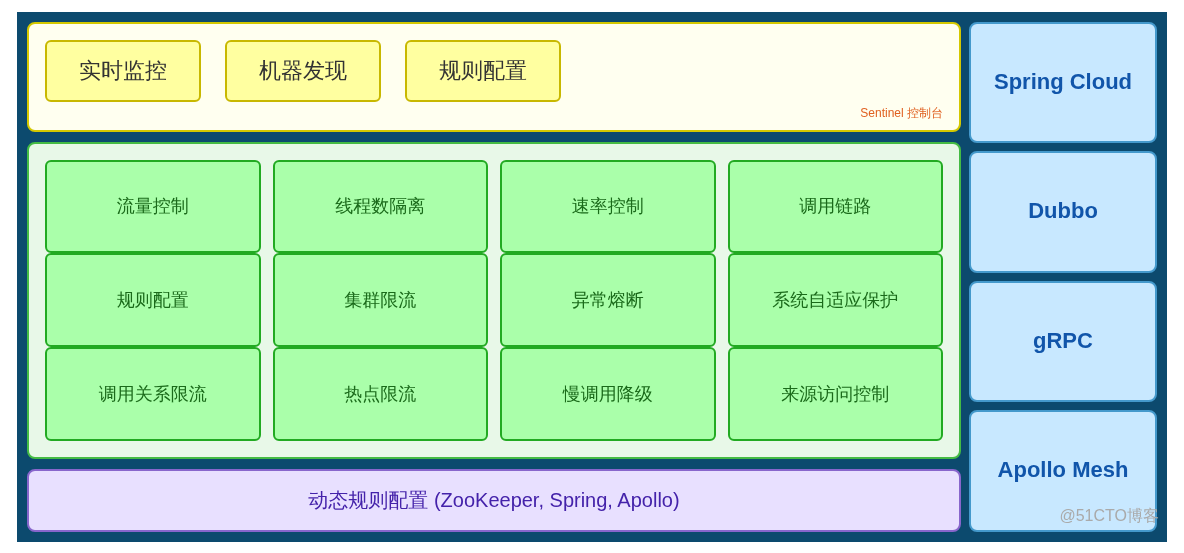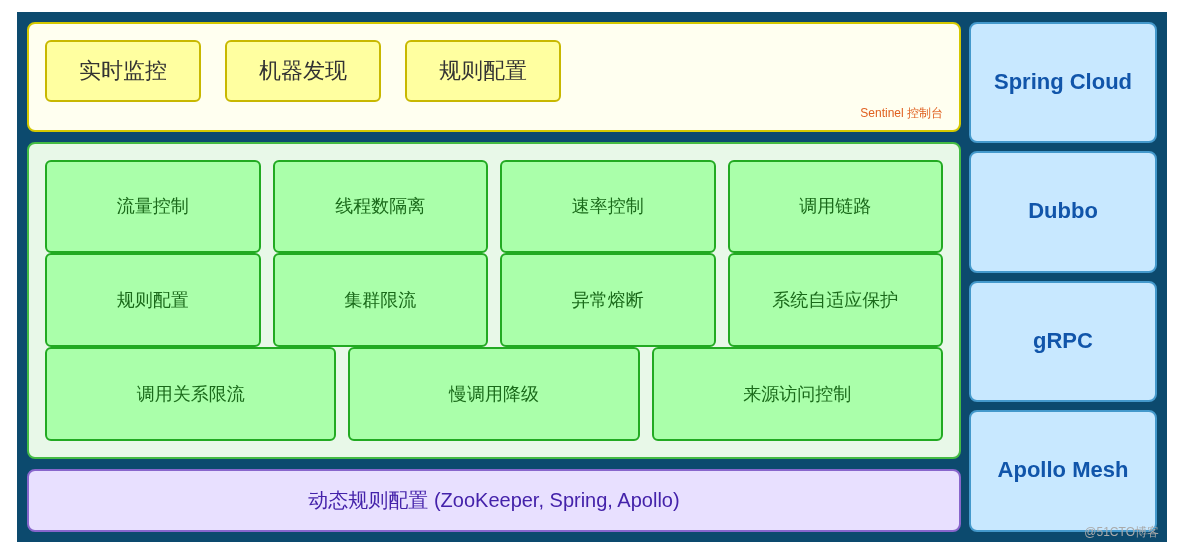--- a/index.html
+++ b/index.html
@@ -142,23 +142,23 @@
       justify-content: center;
       font-size: 22px;
       color: #1155aa;
       font-weight: 600;
       text-align: center;
       line-height: 1.3;
     }
 
     .watermark {
       position: absolute;
-      bottom: 1px;
+      bottom: 15px;
       right: 8px;
-      font-size: 12px;
+      font-size: 16px;
       color: #aaa;
     }
   </style>
 </head>
 <body>
 
 <div class="main-container">
   <div class="left-panel">
 
     <div class="sentinel-section">
@@ -178,20 +178,21 @@
         <div class="feature-box">调用链路</div>
       </div>
       <div class="features-row">
         <div class="feature-box">规则配置</div>
         <div class="feature-box">集群限流</div>
         <div class="feature-box">异常熔断</div>
         <div class="feature-box">系统自适应保护</div>
       </div>
       <div class="features-row">
         <div class="feature-box">调用关系限流</div>
+        <div class="feature-box">热点限流</div>
         <div class="feature-box">慢调用降级</div>
         <div class="feature-box">来源访问控制</div>
       </div>
     </div>
 
     <div class="dynamic-section">
       <span class="dynamic-label">动态规则配置 (ZooKeeper, Spring, Apollo)</span>
     </div>
 
   </div>

